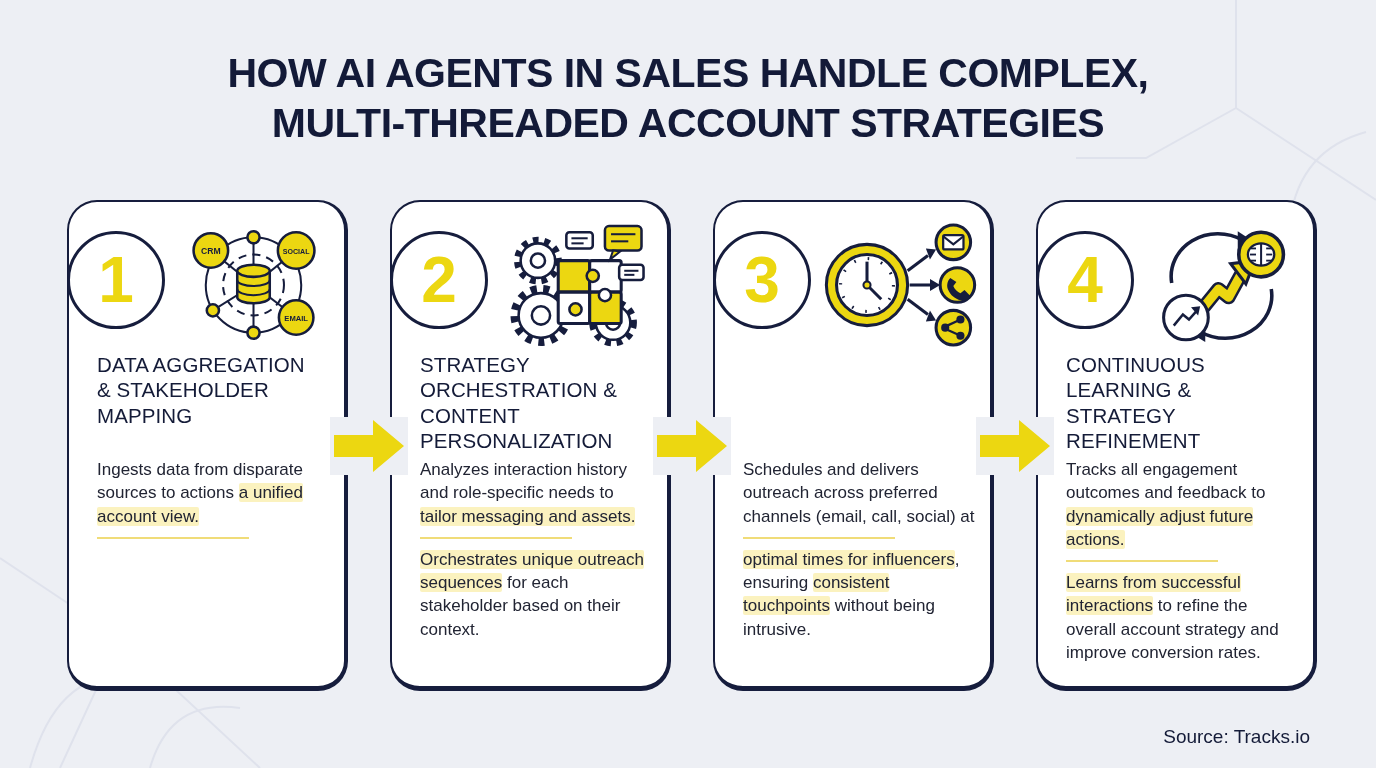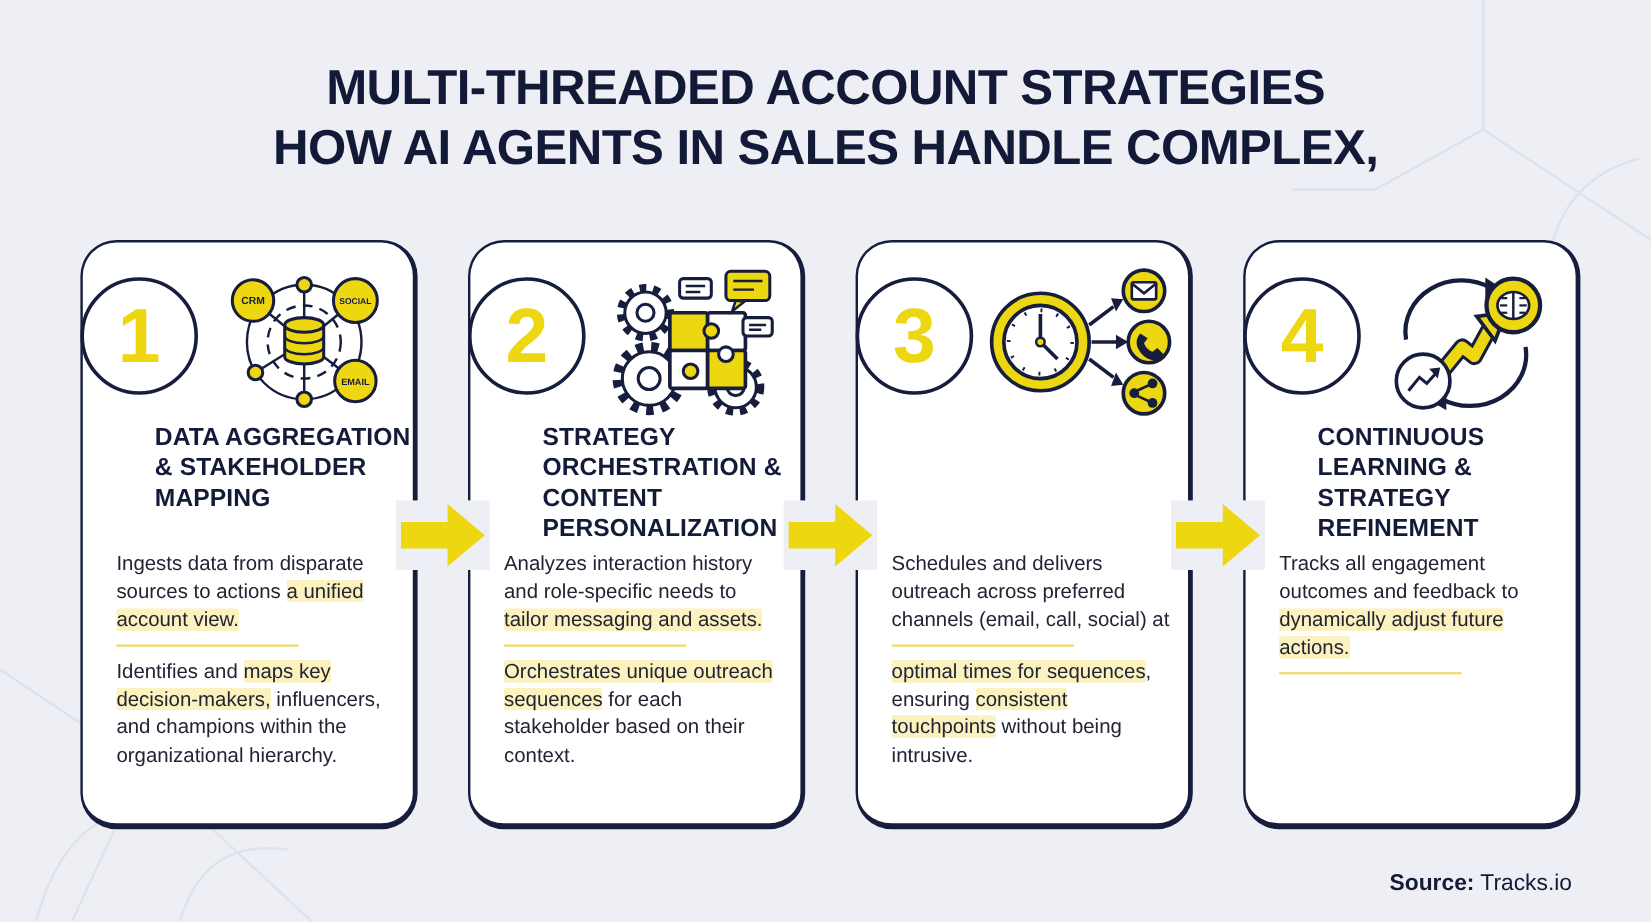--- a/index.html
+++ b/index.html
@@ -26,37 +26,36 @@
   .num-circle{
     position:absolute;left:-2px;top:29px;width:92px;height:92px;
     background:#ffffff;border:3px solid #161d3d;border-radius:50%;
     display:flex;align-items:center;justify-content:center;z-index:3;
   }
   .num-circle span{font-size:64px;font-weight:bold;color:#ecd711;line-height:1;}
   .icon-wrap{position:absolute;right:8px;top:18px;width:165px;height:130px;z-index:2;}
   .icon-wrap svg{width:100%;height:100%;}
   .card-title{
     position:absolute;left:28px;top:150px;width:214px;
-    font-size:20.5px;font-weight:bold;line-height:1.24;color:#141b38;
+    font-size:20.5px;font-weight:normal;line-height:1.24;color:#141b38;
     letter-spacing:0.1px;
-    margin-left:32px;
   }
   .card-body{
     position:absolute;left:28px;top:256px;width:232px;
     font-size:17px;line-height:1.37;color:#212433;
   }
   .card-body .para{margin:0;}
   .divider{border:none;border-top:2px solid #f0dc78;width:152px;margin:9px 0 9px 0;}
   .hl{background:#fbf2bf;border-radius:2px;box-decoration-break:clone;-webkit-box-decoration-break:clone;}
   .arrow-halo{position:absolute;top:417px;width:78px;height:58px;background:#edeff4;z-index:4;}
   .arrow-halo svg{position:absolute;left:4px;top:3px;}
   .source-note{
     position:absolute;right:66px;bottom:20px;font-size:19px;color:#141b38;
   }
-  .source-note .lbl{font-weight:bold;}
+  .source-note .lbl{font-weight:normal;}
   
   .st{stroke:#161d3d;fill:none;}
 </style>
 </head>
 <body>
 
 <div class="page">
 
   <svg class="deco" style="right:0;top:0;" width="300" height="220" viewBox="0 0 300 220">
     <path d="M160,0 V108 L300,200"></path>
@@ -64,22 +63,22 @@
     <path d="M214,220 Q224,150 290,132"></path>
   </svg>
   <svg class="deco" style="left:0;bottom:0;" width="420" height="240" viewBox="0 0 420 240">
     <path d="M0,30 L120,110 L60,240"></path>
     <path d="M120,110 L260,240"></path>
     <path d="M30,240 Q60,130 150,150"></path>
     <path d="M150,240 q20,-70 90,-60"></path>
   </svg>
 
   <div class="page-title">
+    <div>HOW AI AGENTS IN SALES HANDLE COMPLEX,</div>
     <div>MULTI-THREADED ACCOUNT STRATEGIES</div>
-    <div>HOW AI AGENTS IN SALES HANDLE COMPLEX,</div>
   </div>
 
   <div class="cards">
 
     <div class="card">
       <div class="num-circle">
         <span>1</span>
       </div>
       <div class="icon-wrap">
         <svg viewBox="0 0 160 128">
@@ -105,21 +104,20 @@
           <circle cx="122" cy="96" r="17" fill="#ecd711" stroke="#161d3d" stroke-width="2.5"></circle>
           <text x="38" y="33" text-anchor="middle" font-size="8.5" font-weight="bold" fill="#161d3d">CRM</text>
           <text x="122" y="33" text-anchor="middle" font-size="7" font-weight="bold" fill="#161d3d">SOCIAL</text>
           <text x="122" y="99" text-anchor="middle" font-size="7.5" font-weight="bold" fill="#161d3d">EMAIL</text>
         </svg>
       </div>
       <div class="card-title">DATA AGGREGATION &amp; STAKEHOLDER MAPPING</div>
       <div class="card-body">
         <p class="para"><span>Ingests data from disparate sources to actions </span><span class="hl">a unified account view.</span></p>
         <hr class="divider">
-        <p class="para"><span>Identifies and </span><span class="hl">maps key decision-makers,</span><span> influencers, and champions within the organizational hierarchy.</span></p>
       </div>
     </div>
 
     <div class="card">
       <div class="num-circle">
         <span>2</span>
       </div>
       <div class="icon-wrap">
         <svg viewBox="0 0 160 128">
           <g>
@@ -189,21 +187,21 @@
           <line x1="127" y1="104" x2="138" y2="99" stroke="#161d3d" stroke-width="2.2"></line>
           <line x1="127" y1="108" x2="138" y2="113" stroke="#161d3d" stroke-width="2.2"></line>
           <circle cx="125" cy="106" r="4" fill="#161d3d"></circle>
           <circle cx="140" cy="98" r="4" fill="#161d3d"></circle>
           <circle cx="140" cy="114" r="4" fill="#161d3d"></circle>
         </svg>
       </div>
       <div class="card-body">
         <p class="para"><span>Schedules and delivers outreach across preferred channels (email, call, social) at</span></p>
         <hr class="divider">
-        <p class="para"><span class="hl">optimal times for sequences</span><span>, ensuring </span><span class="hl">consistent touchpoints</span><span> without being intrusive.</span></p>
+        <p class="para"><span class="hl">optimal times for influencers</span><span>, ensuring </span><span class="hl">consistent touchpoints</span><span> without being intrusive.</span></p>
       </div>
     </div>
 
     <div class="card">
       <div class="num-circle">
         <span>4</span>
       </div>
       <div class="icon-wrap">
         <svg viewBox="0 0 160 128">
           <path class="st" d="M30,62 A46,42 0 0 1 100,20" stroke-width="3.5"></path>
@@ -226,20 +224,21 @@
               <line x1="123" y1="28" x2="128" y2="28"></line>
             <line x1="123" y1="34" x2="129" y2="34"></line>
               <line x1="123" y1="40" x2="128" y2="40"></line>
           </g>
         </svg>
       </div>
       <div class="card-title">CONTINUOUS LEARNING &amp; STRATEGY REFINEMENT</div>
       <div class="card-body">
         <p class="para"><span>Tracks all engagement outcomes and feedback to </span><span class="hl">dynamically adjust future actions.</span></p>
         <hr class="divider">
+        <p class="para"><span class="hl">Learns from successful interactions</span><span> to refine the overall account strategy and improve conversion rates.</span></p>
       </div>
     </div>
   </div>
 
   <div class="arrow-halo" style="left:330px;">
     <svg width="70" height="52" viewBox="0 0 70 52">
       <polygon points="0,15 39,15 39,0 70,26 39,52 39,37 0,37" fill="#ecd711"></polygon>
     </svg>
   </div>
   <div class="arrow-halo" style="left:653px;">

